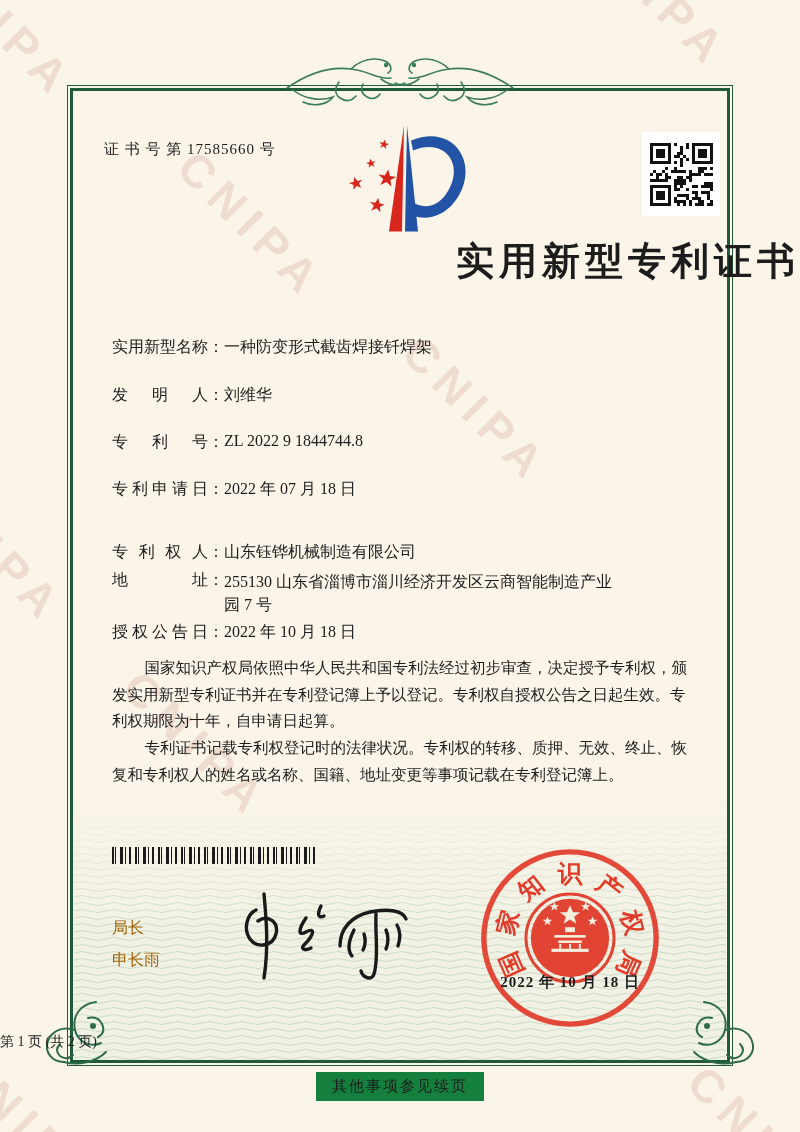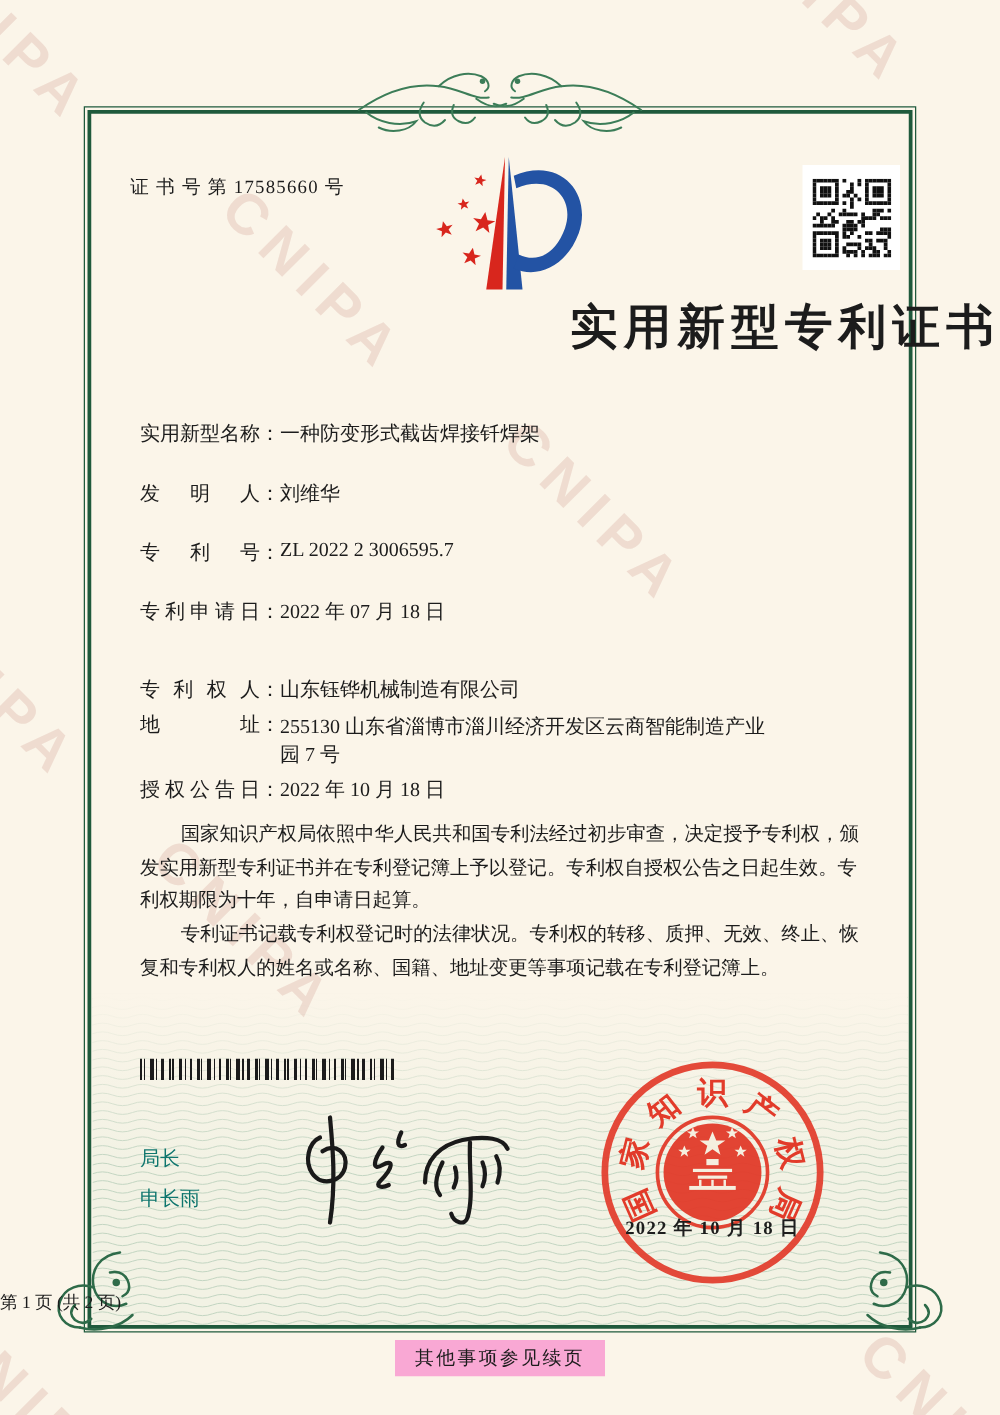--- a/index.html
+++ b/index.html
@@ -24,27 +24,27 @@
   .fval{vertical-align:top;}
   .fval-wrap{display:inline-block;width:400px;line-height:1.45;vertical-align:top;}
   .fpair2{position:absolute;left:278px;top:0;white-space:nowrap;}
   .body-text{position:absolute;left:112px;top:655px;width:580px;font-size:15.5px;line-height:1.72;}
   .body-text p{margin:0;text-indent:2.1em;}
   .barcode{position:absolute;left:112px;top:847px;width:206px;height:17px;
     background:repeating-linear-gradient(90deg,#1b1b1b 0 2px,transparent 2px 3px,#1b1b1b 3px 4px,
       transparent 4px 8px,#1b1b1b 8px 11px,transparent 11px 13px,#1b1b1b 13px 14px,
       transparent 14px 17px,#1b1b1b 17px 19px,transparent 19px 23px);}
   .signer{position:absolute;left:112px;top:912px;font-family:"Liberation Sans","DejaVu Sans",sans-serif;
-          font-size:16px;line-height:2.0;color:#0f766e;}
+          font-size:16px;line-height:2.0;color:#a16207;}
   .signature{position:absolute;left:228px;top:888px;}
   .seal{position:absolute;left:477px;top:845px;}
   .seal-date{position:absolute;left:488px;top:973px;width:164px;text-align:center;font-size:15px;
              font-weight:bold;letter-spacing:1px;color:#1d1d1d;}
   .page-num{position:absolute;left:0;top:1033px;width:100%;text-align:left;font-size:14px;}
-  .cont-note{position:absolute;left:50%;transform:translateX(-50%);top:1072px;background:#f9a8d4;
+  .cont-note{position:absolute;left:50%;transform:translateX(-50%);top:1072px;background:#15803d;
              padding:5px 16px;font-size:15px;letter-spacing:2px;}
   .guil{position:absolute;left:74px;top:795px;z-index:0;}
   .guil-fade{position:absolute;left:74px;top:795px;width:652px;height:268px;z-index:0;
              background:linear-gradient(#fbf5e9 0%,rgba(251,245,233,0) 50%);}
   .orn-top{position:absolute;left:285px;top:52px;z-index:2;}
   .orn-corner{position:absolute;top:996px;z-index:2;}
   .orn-bl{left:38px;}
   .orn-br{left:662px;transform:scaleX(-1);}
 </style>
 </head>
@@ -385,21 +385,21 @@
 
     <div class="title">实用新型专利证书</div>
 
     <div class="frow" style="top:337px">
       <span class="flabel">实用新型名称</span><span>：</span><span class="fval">一种防变形式截齿焊接钎焊架</span>
     </div>
     <div class="frow" style="top:385px">
       <span class="flabel">发明人</span><span>：</span><span class="fval">刘维华</span>
     </div>
     <div class="frow" style="top:432px">
-      <span class="flabel">专利号</span><span>：</span><span class="fval">ZL 2022 2 3006595.7</span>
+      <span class="flabel">专利号</span><span>：</span><span class="fval">ZL 2022 9 1844744.8</span>
     </div>
     <div class="frow" style="top:479px">
       <span class="flabel">专利申请日</span><span>：</span><span class="fval">2022 年 07 月 18 日</span>
     </div>
     <div class="frow" style="top:542px">
       <span class="flabel">专利权人</span><span>：</span><span class="fval">山东钰铧机械制造有限公司</span>
     </div>
     <div class="frow" style="top:570px">
       <span class="flabel">地址</span><span>：</span><span class="fval fval-wrap">255130 山东省淄博市淄川经济开发区云商智能制造产业园 7 号</span>
     </div>

